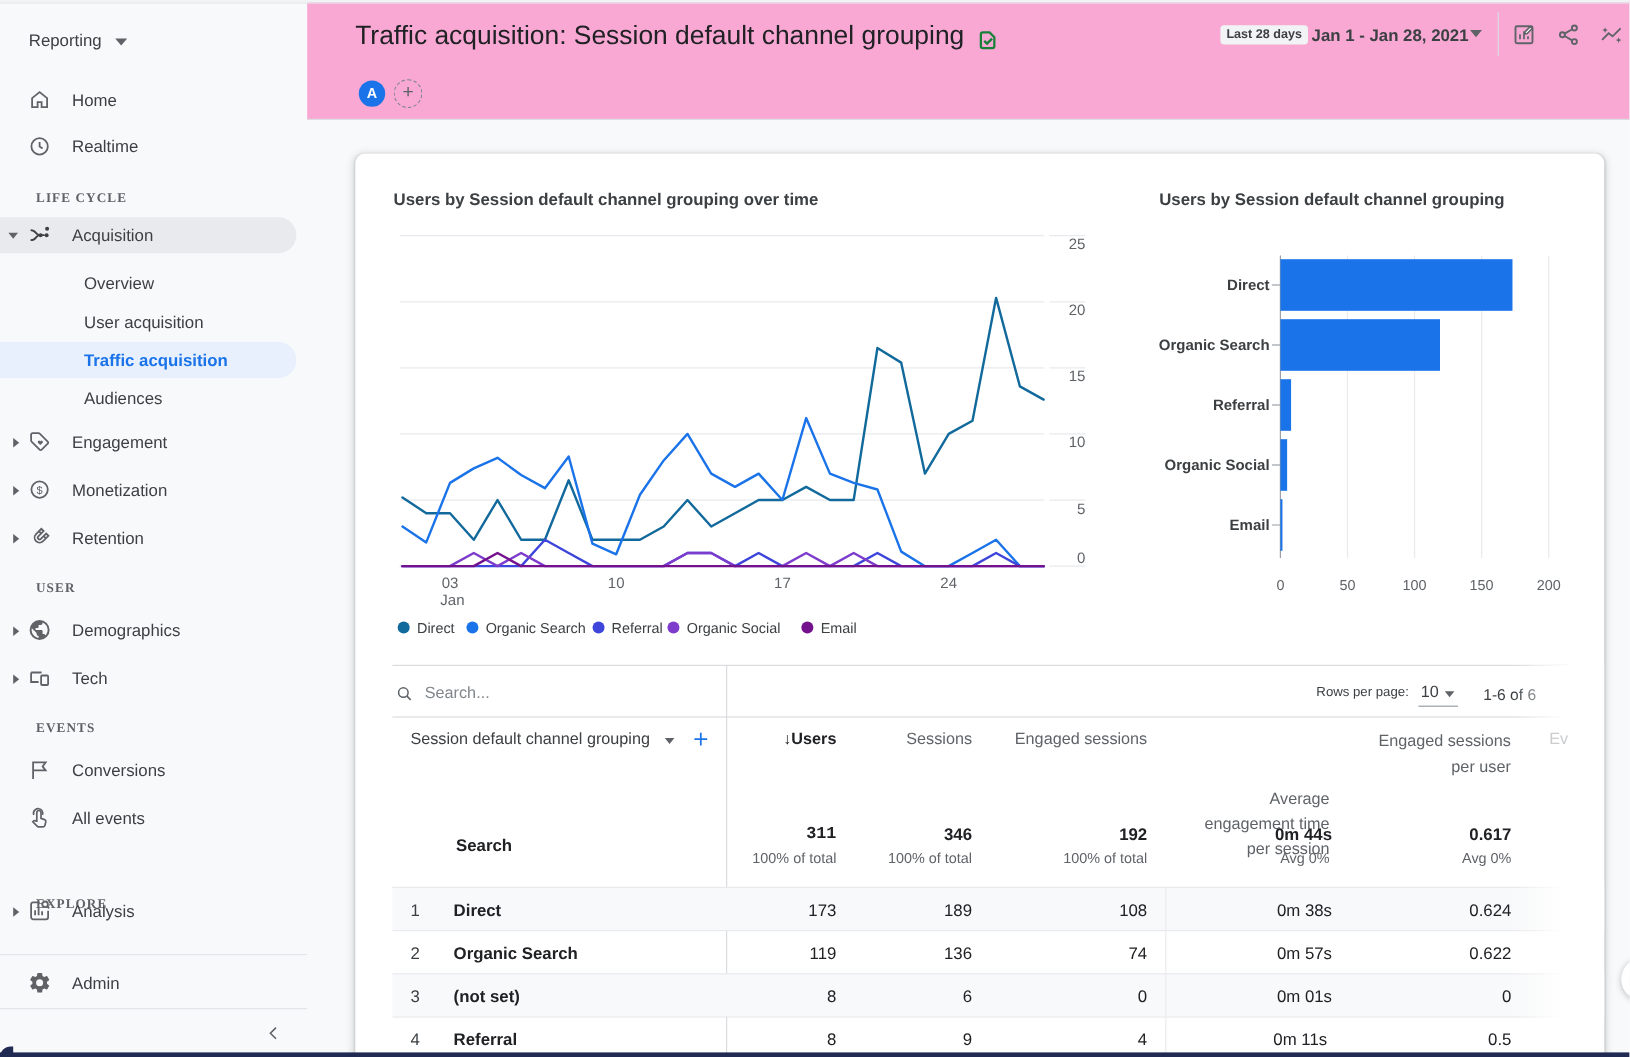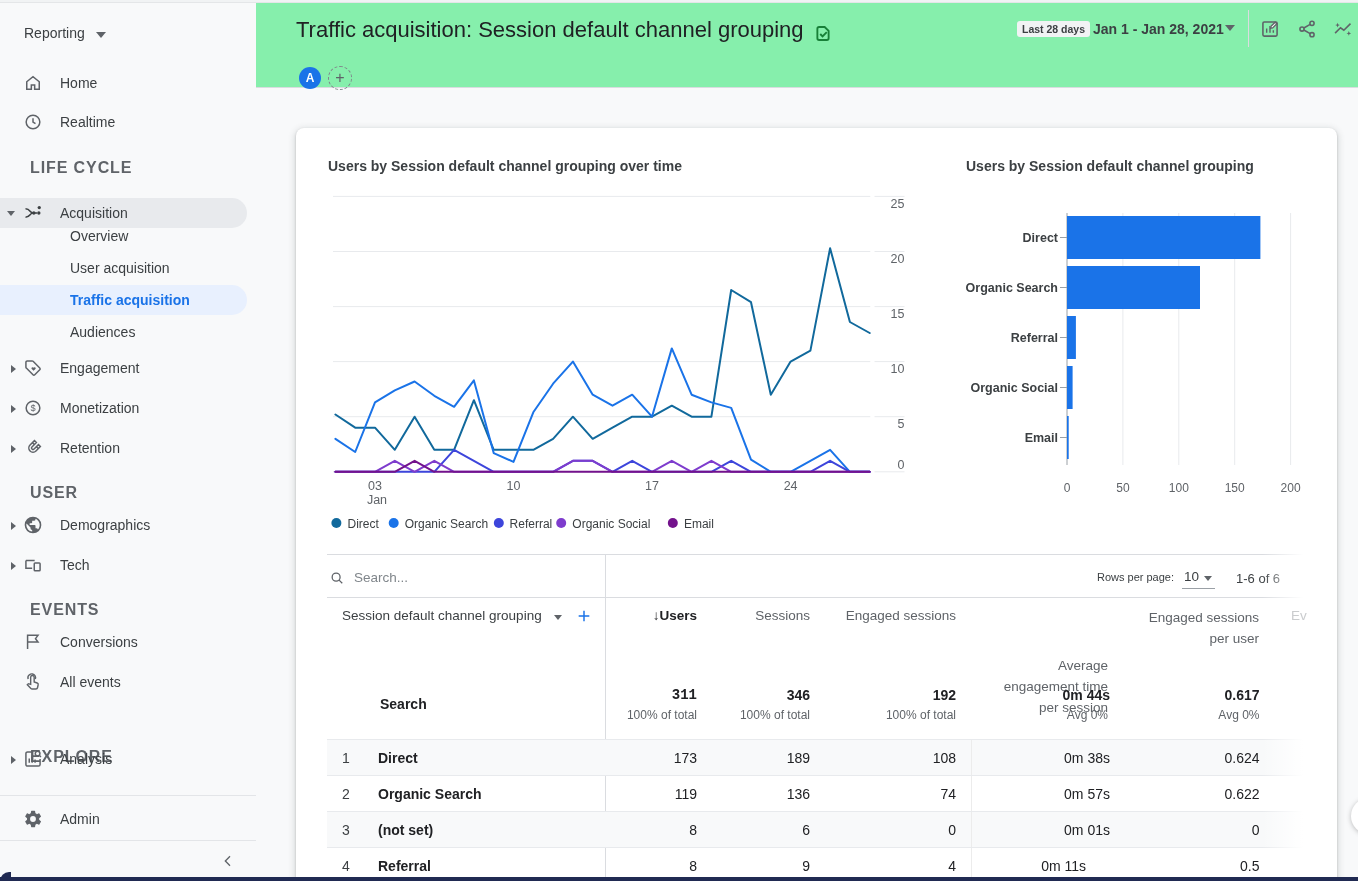--- a/index.html
+++ b/index.html
@@ -1,35 +1,35 @@
 <!DOCTYPE html>
 <html><head>
 <meta charset="utf-8">
 <style>
 * { margin:0; padding:0; box-sizing:border-box; }
 html,body { width:1358px; height:881px; overflow:hidden; font-family:"Liberation Sans", sans-serif; background:#f8f9fa; position:relative; }
 
-#header { position:absolute; left:256px; top:0; width:1102px; height:88px; background:#86efac; border-bottom:1px solid #dadce0; }
+#header { position:absolute; left:256px; top:0; width:1102px; height:100px; background:#f9a8d4; border-bottom:1px solid #dadce0; }
 #title { position:absolute; left:40px; top:17px; font-size:22px; color:#202124; letter-spacing:0; }
 #avatarA { position:absolute; left:43px; top:67px; width:22px; height:22px; border-radius:50%; background:#1a73e8; color:#fff; font-size:12px; font-weight:bold; text-align:center; line-height:22px; }
 #avatarPlus { position:absolute; left:72px; top:66px; width:24px; height:24px; border-radius:50%; border:1px dashed #80868b; color:#5f6368; text-align:center; line-height:22px; font-size:16px; }
 .hdricon { position:absolute; top:19px; }
 #datebadge { position:absolute; left:761px; top:21px; height:16px; background:#f1f3f4; border-radius:3px; font-size:10.5px; font-weight:bold; color:#3c4043; line-height:16px; padding:0 5px; }
 #daterange { position:absolute; left:837px; top:21px; font-size:14px; font-weight:bold; color:#3c4043; }
 #datecaret { position:absolute; left:969px; top:25px; width:0; height:0; border-left:5px solid transparent; border-right:5px solid transparent; border-top:6px solid #5f6368; }
 #hdrdivider { position:absolute; left:992px; top:10px; width:1px; height:37px; background:#dadce0; }
 
 #sidebar { position:absolute; left:0; top:0; width:256px; height:881px; background:#f8f9fa; font-size:14px; color:#3c4043; }
 .navrow { position:absolute; left:0; width:256px; height:30px; line-height:30px; }
 .navtext { position:absolute; left:60px; top:0; }
 .navtext2 { position:absolute; left:70px; top:0; }
 .navicon { position:absolute; left:23px; top:5px; width:20px; height:20px; }
 .navcaret { position:absolute; left:11px; top:12px; width:0; height:0; border-top:4px solid transparent; border-bottom:4px solid transparent; border-left:5px solid #5f6368; }
 .navcaretdown { position:absolute; left:7px; top:13px; width:0; height:0; border-left:4px solid transparent; border-right:4px solid transparent; border-top:5px solid #5f6368; }
-.navhead { position:absolute; left:30px; font-size:16px; font-weight:bold; color:#5f6368; letter-spacing:0.9px; }
+.navhead { position:absolute; left:30px; font-size:11px; font-weight:bold; color:#5f6368; letter-spacing:0.9px;font-family:Liberation Serif, serif; }
 .pillgray { background:#e8eaed; border-radius:0 16px 16px 0; width:247px; }
 .pillblue { background:#e8f0fe; border-radius:0 16px 16px 0; width:247px; color:#1a73e8; font-weight:bold; }
 .sidediv { position:absolute; left:0; width:256px; height:1px; background:#e3e5e8; }
 
 #card { position:absolute; left:296px; top:128px; width:1041px; height:760px; background:#fff; border-radius:8px; box-shadow:0 1px 2px rgba(60,64,67,.3), 0 2px 6px 2px rgba(60,64,67,.15); overflow:hidden; }
 .charttitle { position:absolute; font-size:14px; font-weight:bold; color:#3c4043; }
 
 .thdr { position:absolute; font-size:13.5px; color:#5f6368; text-align:right; }
 .tval { position:absolute; font-size:14px; color:#202124; text-align:right; }
 .tsub { position:absolute; font-size:12px; color:#5f6368; text-align:right; }
@@ -54,21 +54,21 @@
       <span class="navtext">Home</span>
     </div>
   <div class="navrow" style="top:107px;">
       <svg class="navicon" viewBox="0 0 24 24" fill="none" stroke="#5f6368" stroke-width="1.8">
         <circle cx="12" cy="12" r="8.2"></circle>
         <path d="M12 7.5 V12 L15 14"></path>
       </svg>
       <span class="navtext">Realtime</span>
     </div>
   <div class="navhead" style="top:159px;">LIFE CYCLE</div>
-  <div class="navrow pillgray" style="top:198px;">
+  <div class="navrow pillgray" style="top:181px;">
       <span class="navcaretdown"></span>
       <svg class="navicon" viewBox="0 0 24 24" fill="none" stroke="#3c4043" stroke-width="1.8">
         <path d="M3 7 C9 7 8 12 12 12 M3 17 C9 17 8 12 12 12 M12 12 h5"></path>
         <circle cx="13" cy="12" r="2" fill="#3c4043" stroke="none"></circle>
         <circle cx="19" cy="12" r="2" fill="#3c4043" stroke="none"></circle>
         <circle cx="19.5" cy="5.5" r="2" fill="#3c4043" stroke="none"></circle>
       </svg>
       <span class="navtext">Acquisition</span>
     </div>
   <div class="navrow" style="top:221px;">
@@ -342,20 +342,20 @@
   <div class="tval" style="left:301px;top:694px;width:100px;">8</div>
   <div class="tval" style="left:414px;top:694px;width:100px;">6</div>
   <div class="tval" style="left:540px;top:694px;width:120px;">0</div>
   <div class="tval" style="left:664px;top:694px;width:150px;">0m 01s</div>
   <div class="tval" style="left:813.5px;top:694px;width:150px;">0</div>
   <div class="rnum" style="top:730px;">4</div>
     <div class="rname" style="top:730px;">Referral</div>
   <div class="tval" style="left:301px;top:730px;width:100px;">8</div>
   <div class="tval" style="left:414px;top:730px;width:100px;">9</div>
   <div class="tval" style="left:540px;top:730px;width:120px;">4</div>
-  <div class="tval" style="left:640px;top:730px;width:150px;">0m 11s</div>
+  <div class="tval" style="left:660px;top:730px;width:150px;">0m 11s</div>
   <div class="tval" style="left:813.5px;top:730px;width:150px;">0.5</div>
   <div style="position:absolute;left:966px;top:426px;width:75px;height:327px;background:linear-gradient(90deg, rgba(255,255,255,0), #fff 55%);"></div>
   <div style="position:absolute;left:995px;top:480px;font-size:13.5px;color:#caccce;">Ev</div>
 </div>
 <div id="fab" style="position:absolute;left:1351px;top:798px;width:36px;height:36px;border-radius:50%;background:#fff;box-shadow:0 1px 5px rgba(0,0,0,.25);"></div>
 <div style="position:absolute;left:0;top:872px;width:11px;height:9px;background:#202a52;border-top-left-radius:9px;"></div>
 <div style="position:absolute;left:0;top:877px;width:1358px;height:4px;background:#202a52;"></div>
 
 </body></html>

